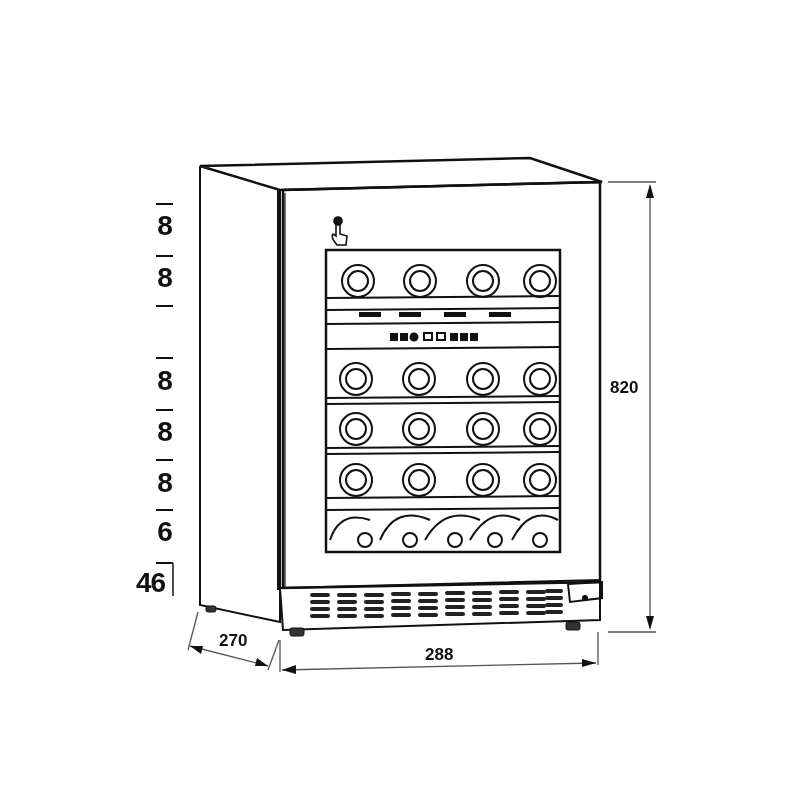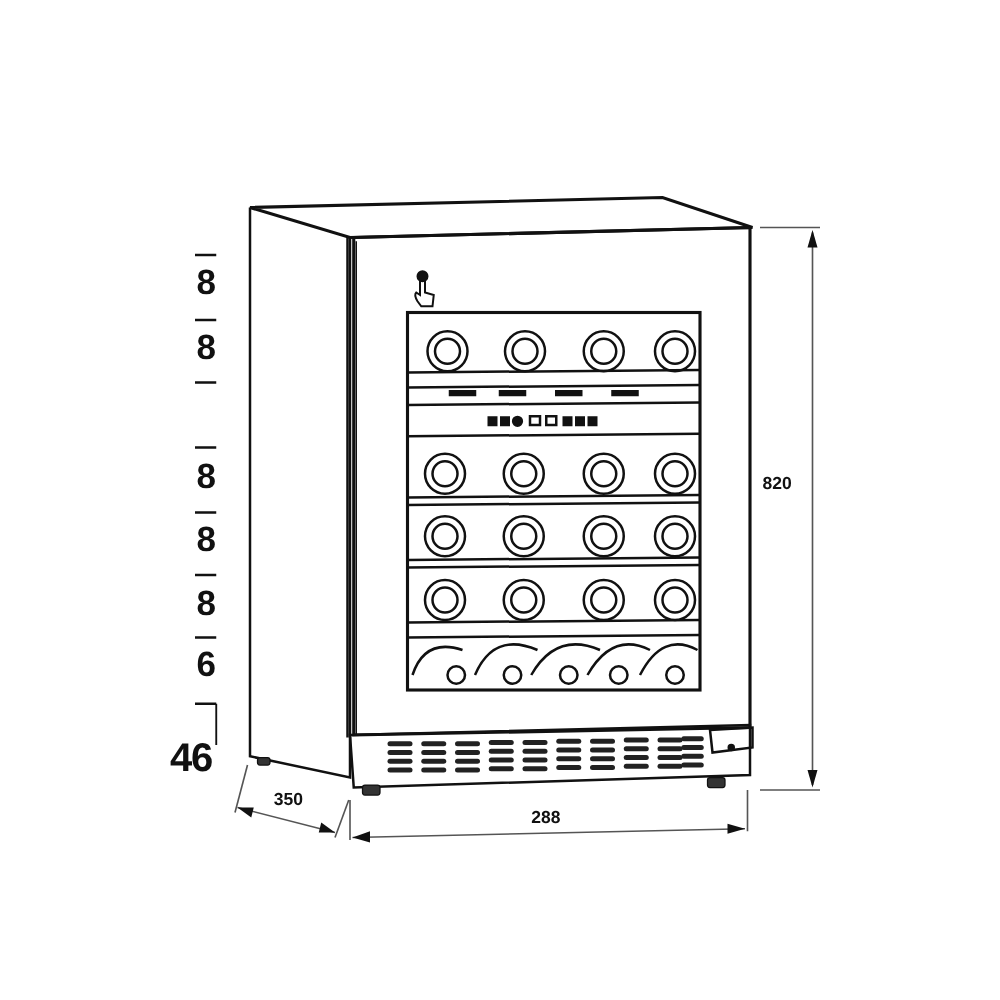--- a/index.html
+++ b/index.html
@@ -1,20 +1,20 @@
 <!DOCTYPE html>
 <html><head>
 <meta charset="utf-8">
 <style>
   html,body{margin:0;padding:0;background:#ffffff;}
   body{width:800px;height:800px;position:relative;overflow:hidden;font-family:"Liberation Sans",sans-serif;}
   svg{position:absolute;left:0;top:0;}
   .lbl{position:absolute;font-family:"Liberation Sans",sans-serif;font-weight:bold;color:#111;}
   .shelf-num{font-size:28px;left:150px;width:30px;text-align:center;}
-  .dim{font-size:14px;text-align:right;}
+  .dim{font-size:17px;text-align:right;}
 </style>
 </head>
 <body>
 
 <svg width="800" height="800" viewBox="0 0 800 800">
 
   <g stroke="#111" stroke-width="2.5" fill="none">
     <path d="M200 166 L530 158 L602 182 L280 190 Z"></path>
   </g>
 
@@ -211,17 +211,17 @@
     <path d="M268 666 L255 666 L257 658 Z" stroke="none"></path>
   </g>
 </svg>
 
 <div class="lbl shelf-num" style="top:210px">8</div>
 <div class="lbl shelf-num" style="top:262px">8</div>
 <div class="lbl shelf-num" style="top:365px">8</div>
 <div class="lbl shelf-num" style="top:416px">8</div>
 <div class="lbl shelf-num" style="top:467px">8</div>
 <div class="lbl shelf-num" style="top:516px">6</div>
-<div class="lbl" style="top:588px;left:136px;font-size:32px;letter-spacing:-1px">46</div>
+<div class="lbl" style="top:567px;left:136px;font-size:28px;letter-spacing:-1px">46</div>
 
 <div class="lbl dim" style="top:378px;left:610px">820</div>
 <div class="lbl dim" style="top:645px;left:425px">288</div>
-<div class="lbl dim" style="top:631px;left:219px">350</div>
+<div class="lbl dim" style="top:631px;left:219px">270</div>
 
 </body></html>

